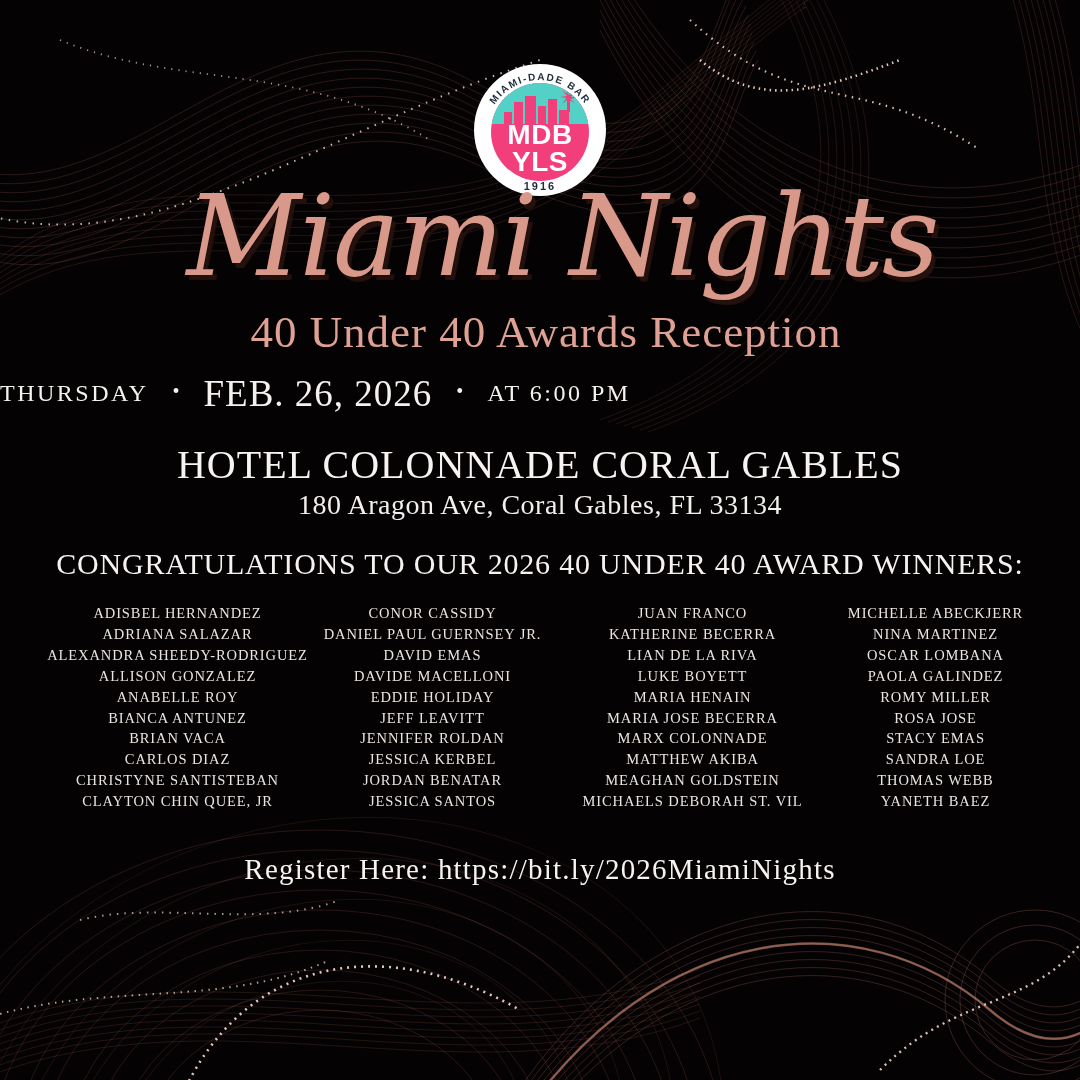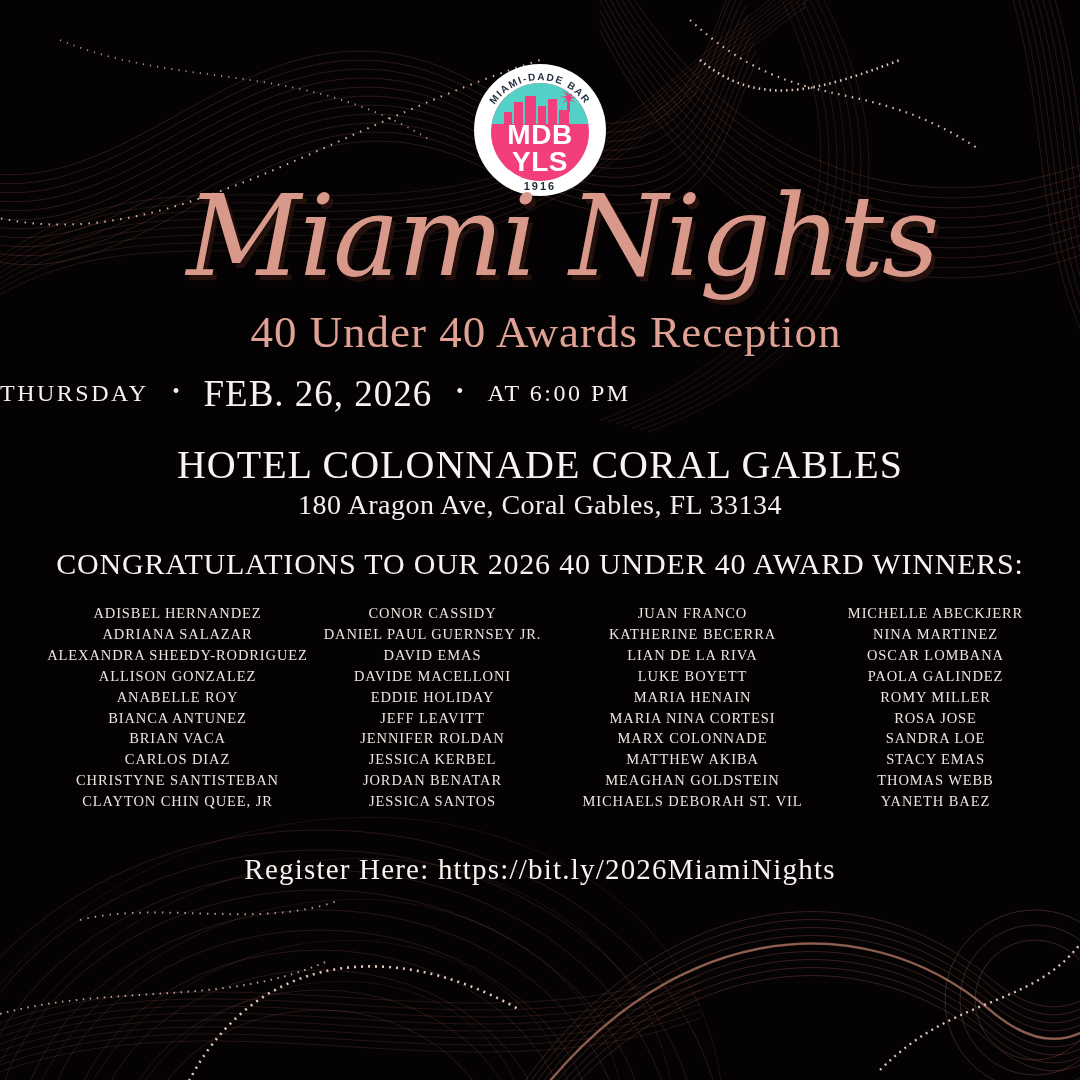--- a/index.html
+++ b/index.html
@@ -248,35 +248,35 @@
           <div class="name">JESSICA KERBEL</div>
           <div class="name">JORDAN BENATAR</div>
           <div class="name">JESSICA SANTOS</div>
         </div>
       <div class="wcol wcol-3">
           <div class="name">JUAN FRANCO</div>
           <div class="name">KATHERINE BECERRA</div>
           <div class="name">LIAN DE LA RIVA</div>
           <div class="name">LUKE BOYETT</div>
           <div class="name">MARIA HENAIN</div>
-          <div class="name">MARIA NINA CORTESI</div>
+          <div class="name">MARIA JOSE BECERRA</div>
           <div class="name">MARX COLONNADE</div>
           <div class="name">MATTHEW AKIBA</div>
           <div class="name">MEAGHAN GOLDSTEIN</div>
           <div class="name">MICHAELS DEBORAH ST. VIL</div>
         </div>
       <div class="wcol wcol-4">
           <div class="name">MICHELLE ABECKJERR</div>
           <div class="name">NINA MARTINEZ</div>
           <div class="name">OSCAR LOMBANA</div>
           <div class="name">PAOLA GALINDEZ</div>
           <div class="name">ROMY MILLER</div>
           <div class="name">ROSA JOSE</div>
+          <div class="name">STACY EMAS</div>
           <div class="name">SANDRA LOE</div>
-          <div class="name">STACY EMAS</div>
           <div class="name">THOMAS WEBB</div>
           <div class="name">YANETH BAEZ</div>
         </div>
     </div>
 
     <div class="abs register">
       <span>Register Here:</span>
       <span> </span>
       <span class="url">https://bit.ly/2026MiamiNights</span>
     </div>

